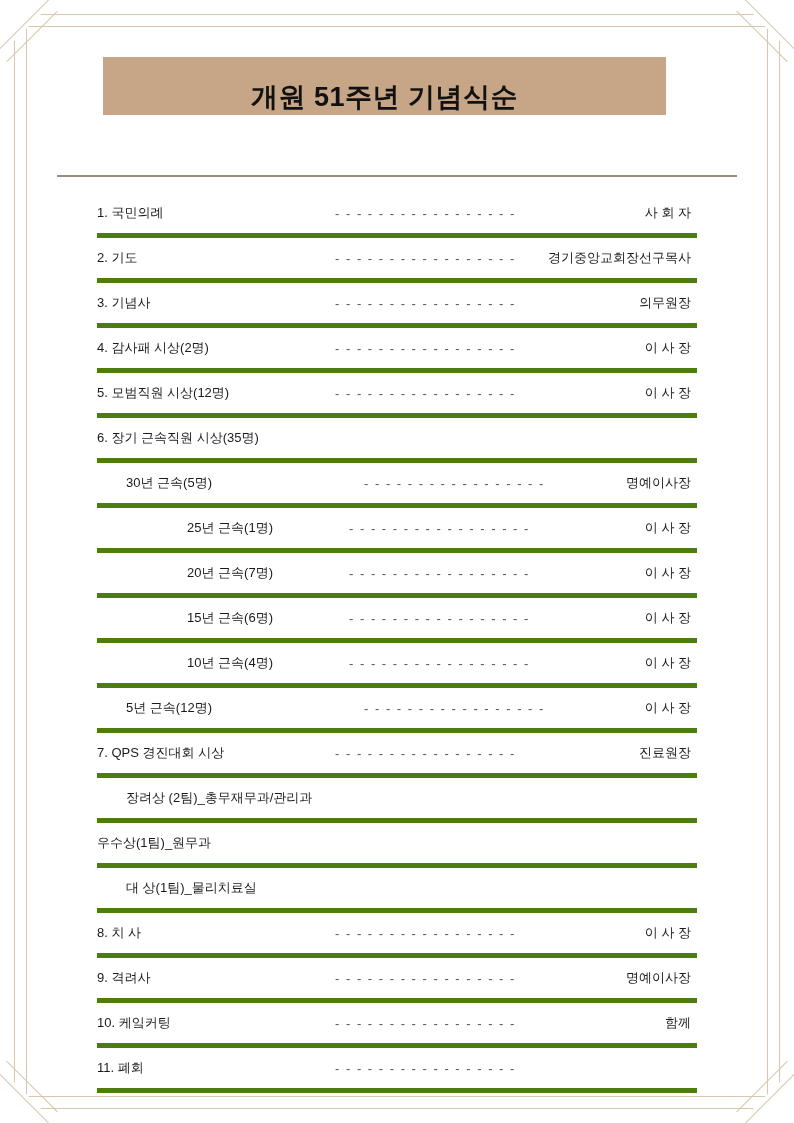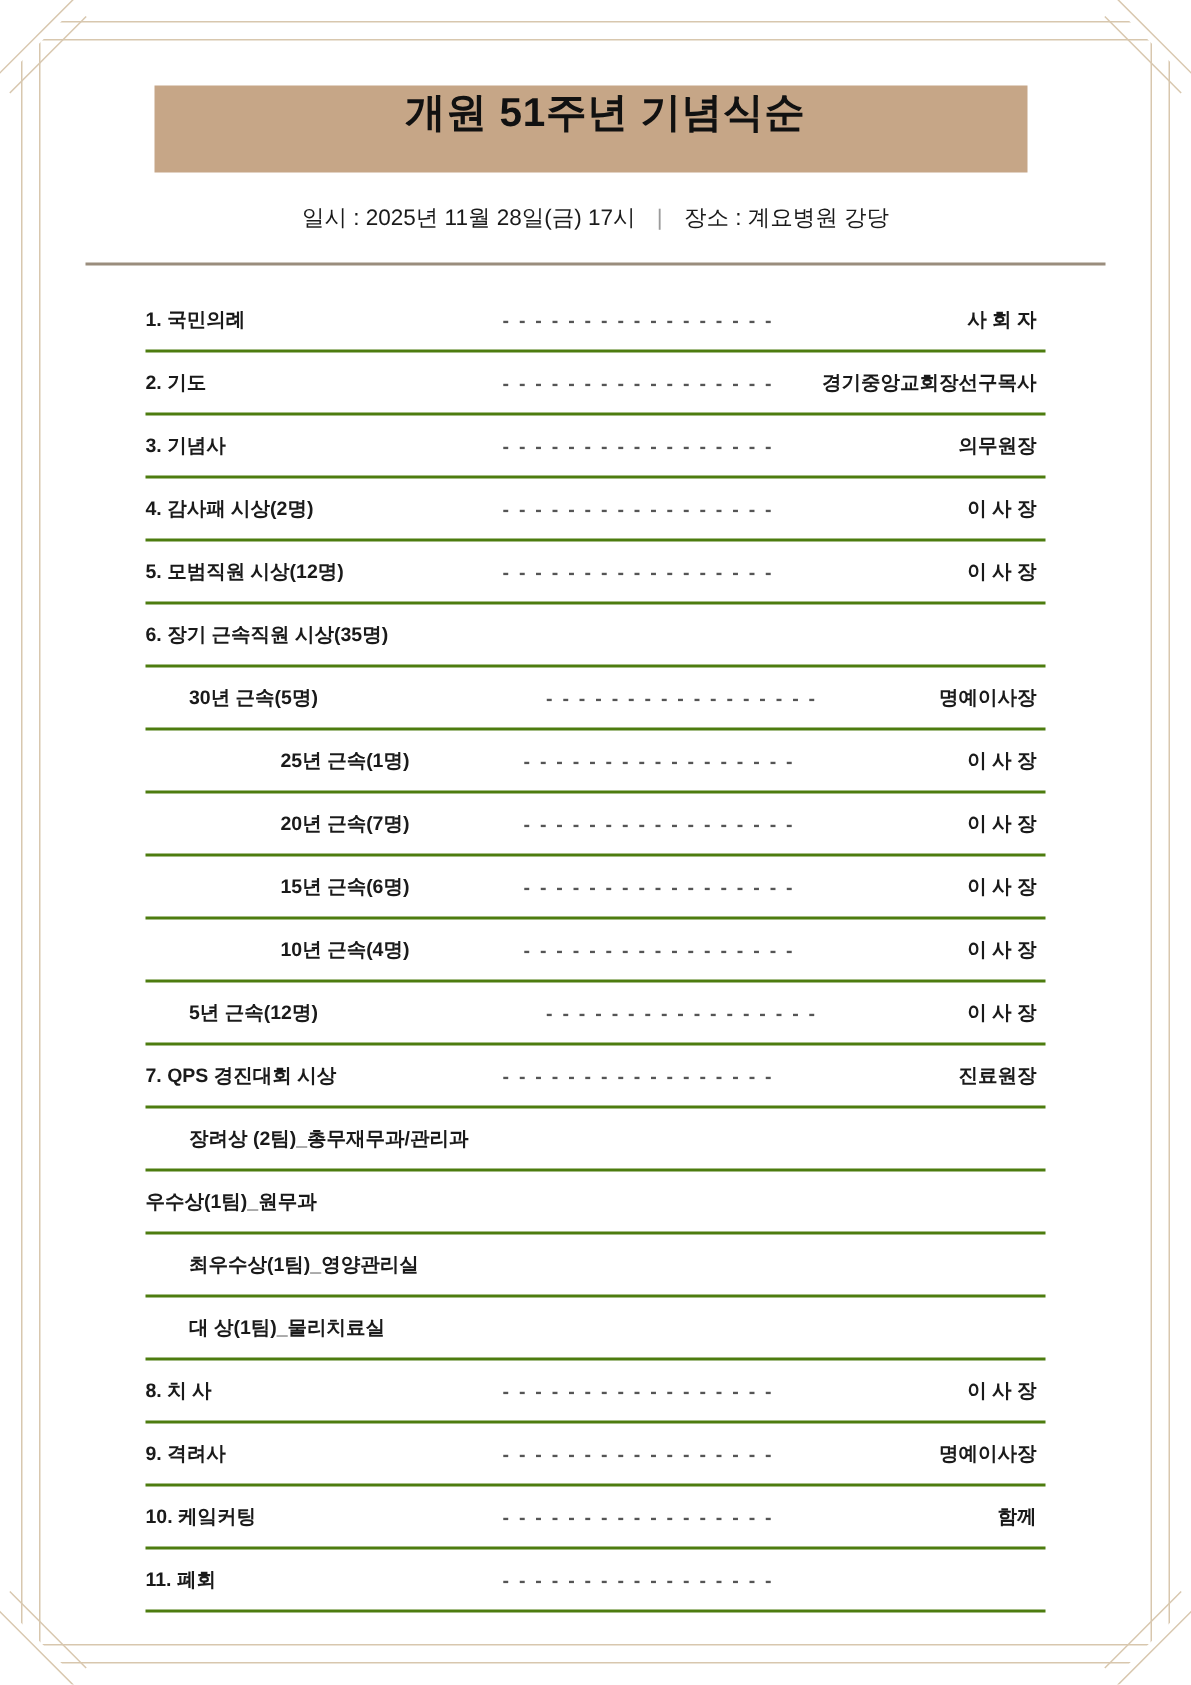--- a/index.html
+++ b/index.html
@@ -88,23 +88,22 @@
   }
 
   .title-bar {
     position: absolute;
     left: 103px;
     top: 57px;
     width: 563px;
     height: 58px;
     background: #c6a687;
     display: flex;
-    align-items: flex-start;
+    align-items: flex-end;
     justify-content: center;
-    padding-left: 19px;
   }
   .title-bar .title-text {
     font-size: 27px;
     font-weight: bold;
     color: #111111;
     letter-spacing: 0.5px;
   }
 
   .subtitle {
     position: absolute;
@@ -132,24 +131,23 @@
 
   .program {
     position: absolute;
     left: 97px;
     top: 193px;
     width: 600px;
   }
   .row {
     position: relative;
     height: 40px;
-    border-bottom: 2px solid #4d7c0f;
+    border-bottom: 5px solid #4d7c0f;
     display: flex;
     align-items: center;
-    font-weight: bold;
   }
   .row .label {
     font-size: 13px;
     color: #1a1a1a;
     width: 238px;
     flex: none;
   }
   .row .dots {
     font-size: 13px;
     color: #555555;
@@ -195,25 +193,20 @@
   <div class="corner corner-br">
     <span class="cut"></span>
       <span class="diag d1"></span>
       <span class="diag d2"></span>
   </div>
 
   <div class="title-bar">
     <div class="title-text">개원 51주년 기념식순</div>
   </div>
 
-  <div class="subtitle">
-    <span>일시 : 2025년 11월 28일(금) 17시</span>
-    <span class="sep">|</span>
-    <span>장소 : 계요병원 강당</span>
-  </div>
 
   <div class="rule"></div>
 
   <div class="program" id="program-list">
       <div class="row">
         <div class="label">1. 국민의례</div>
         <div class="dots">- - - - - - - - - - - - - - - - -</div>
         <div class="person">사 회 자</div>
       </div>
       <div class="row">
@@ -280,25 +273,20 @@
         <div class="label">장려상 (2팀)_총무재무과/관리과</div>
         <div class="dots"></div>
         <div class="person"></div>
       </div>
       <div class="row">
         <div class="label">우수상(1팀)_원무과</div>
         <div class="dots"></div>
         <div class="person"></div>
       </div>
       <div class="row indent-1">
-        <div class="label">최우수상(1팀)_영양관리실</div>
-        <div class="dots"></div>
-        <div class="person"></div>
-      </div>
-      <div class="row indent-1">
         <div class="label">대 상(1팀)_물리치료실</div>
         <div class="dots"></div>
         <div class="person"></div>
       </div>
       <div class="row">
         <div class="label">8. 치 사</div>
         <div class="dots">- - - - - - - - - - - - - - - - -</div>
         <div class="person">이 사 장</div>
       </div>
       <div class="row">

